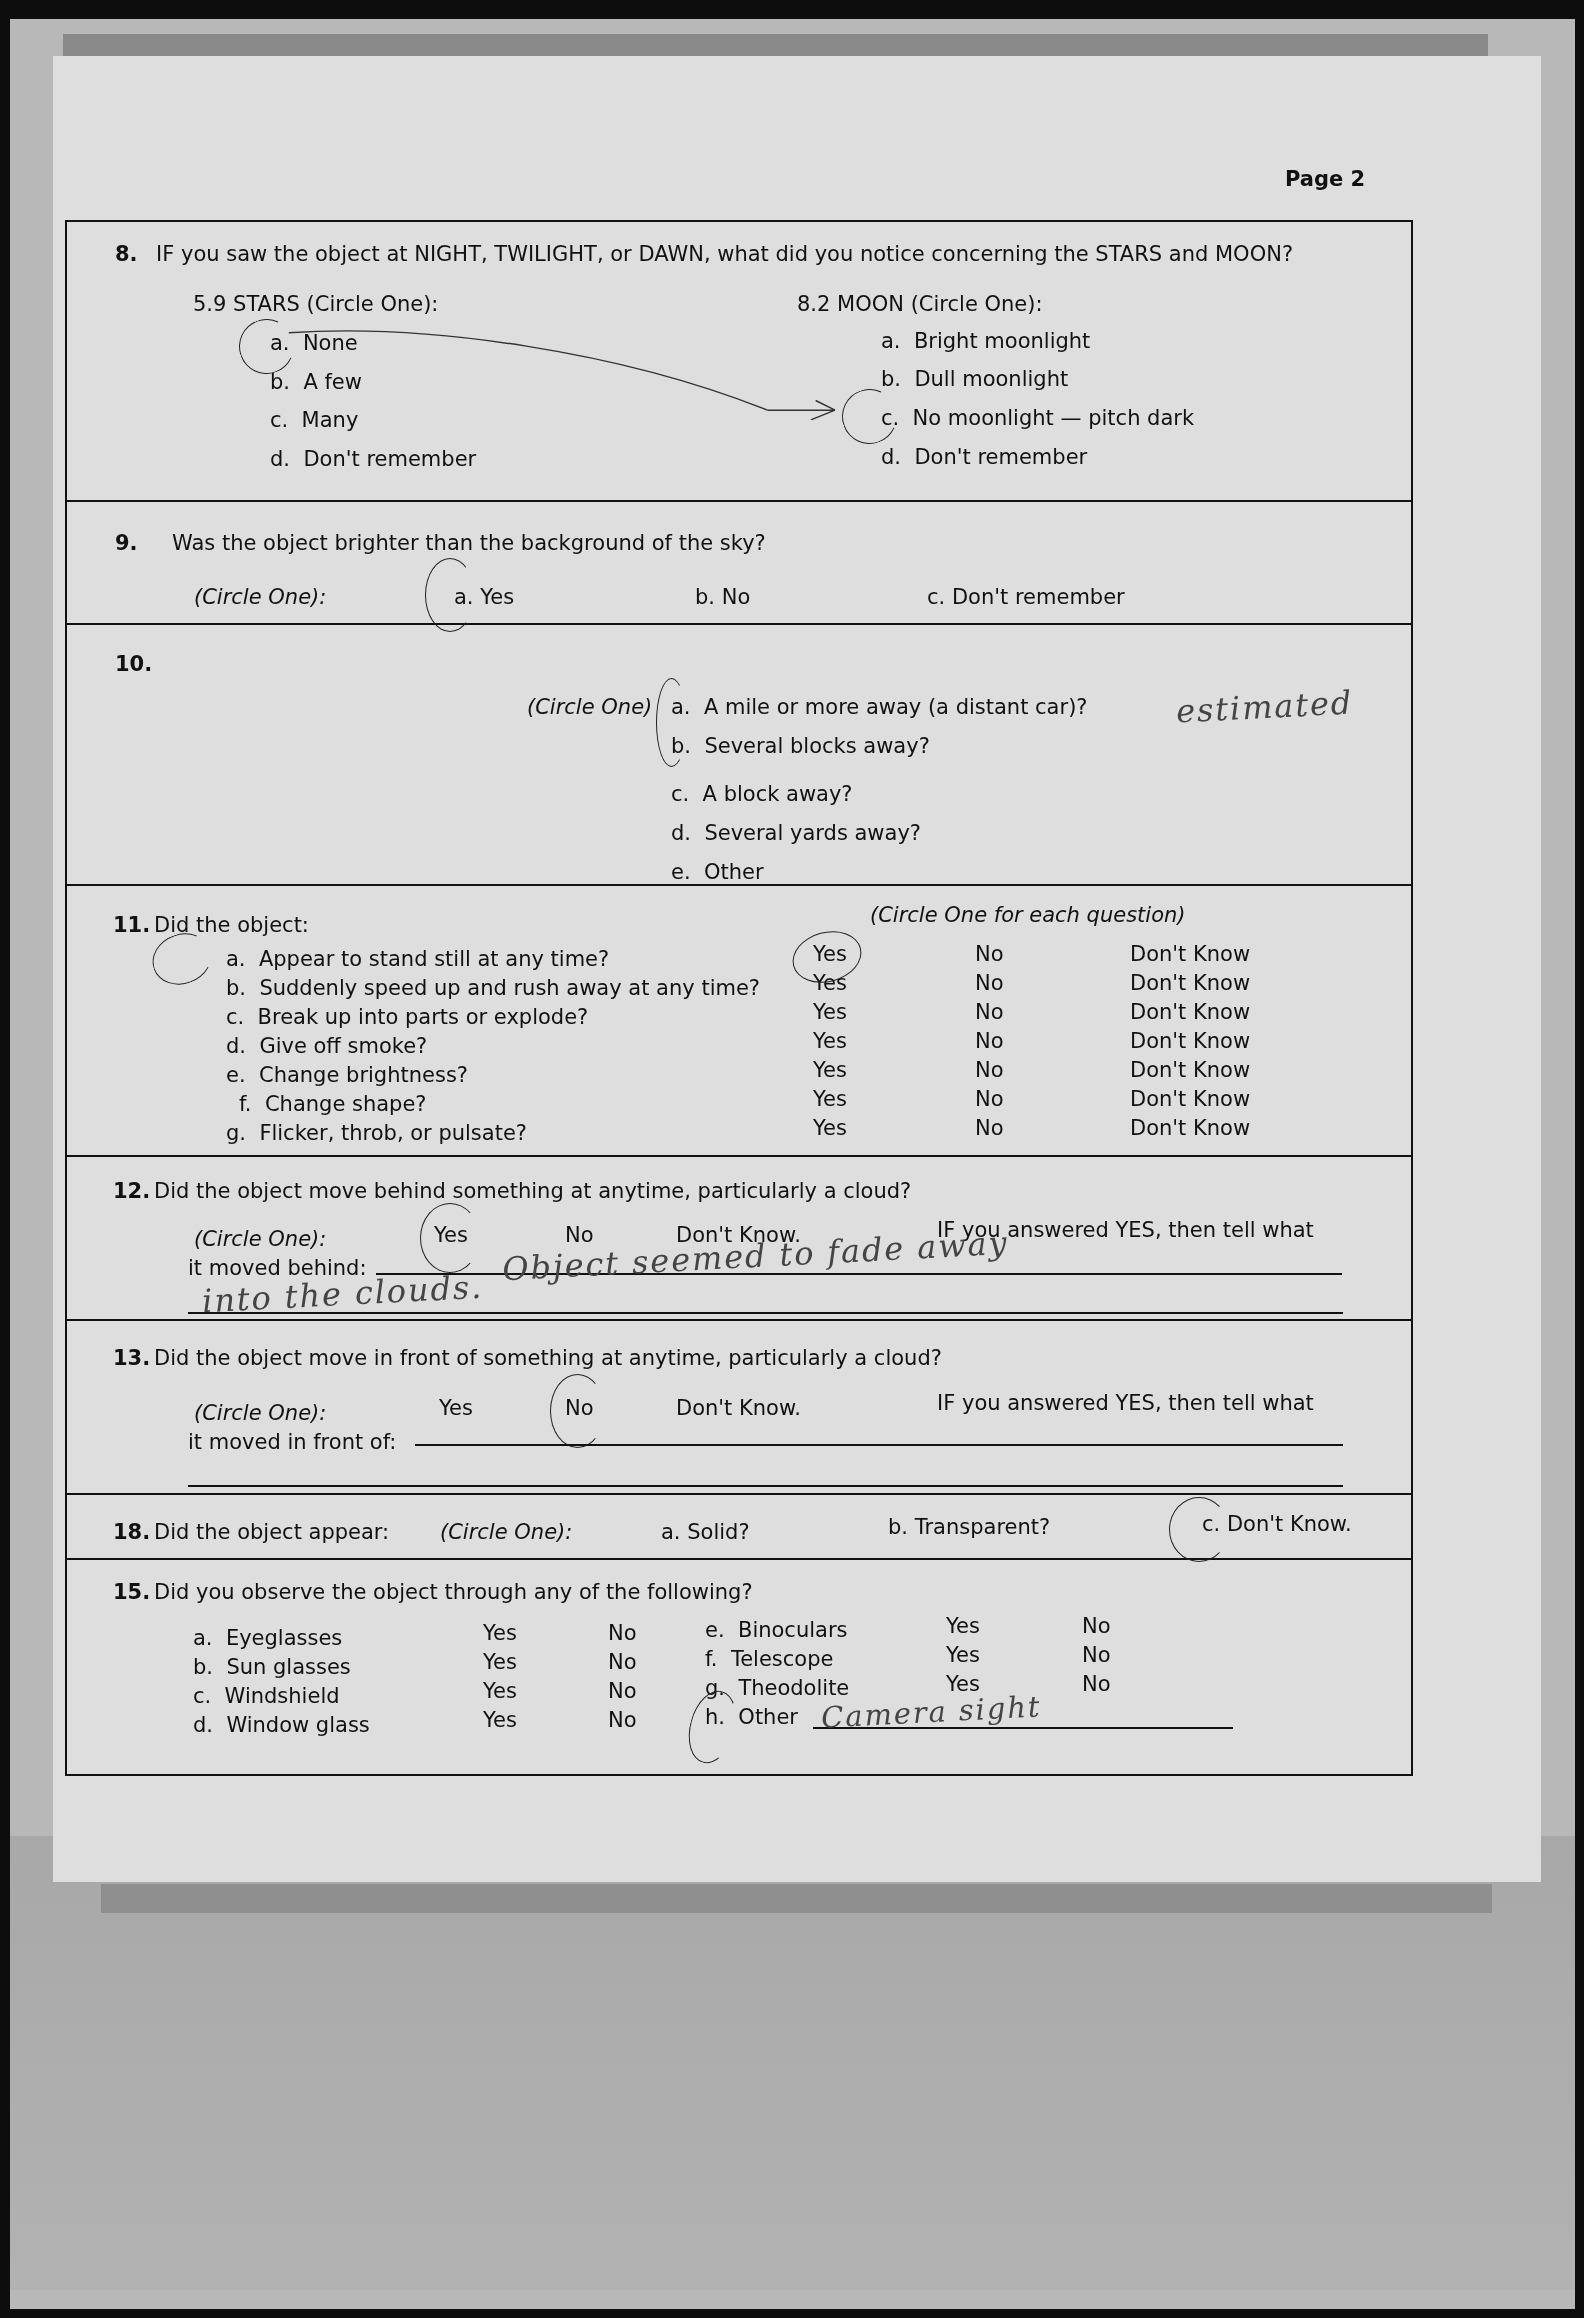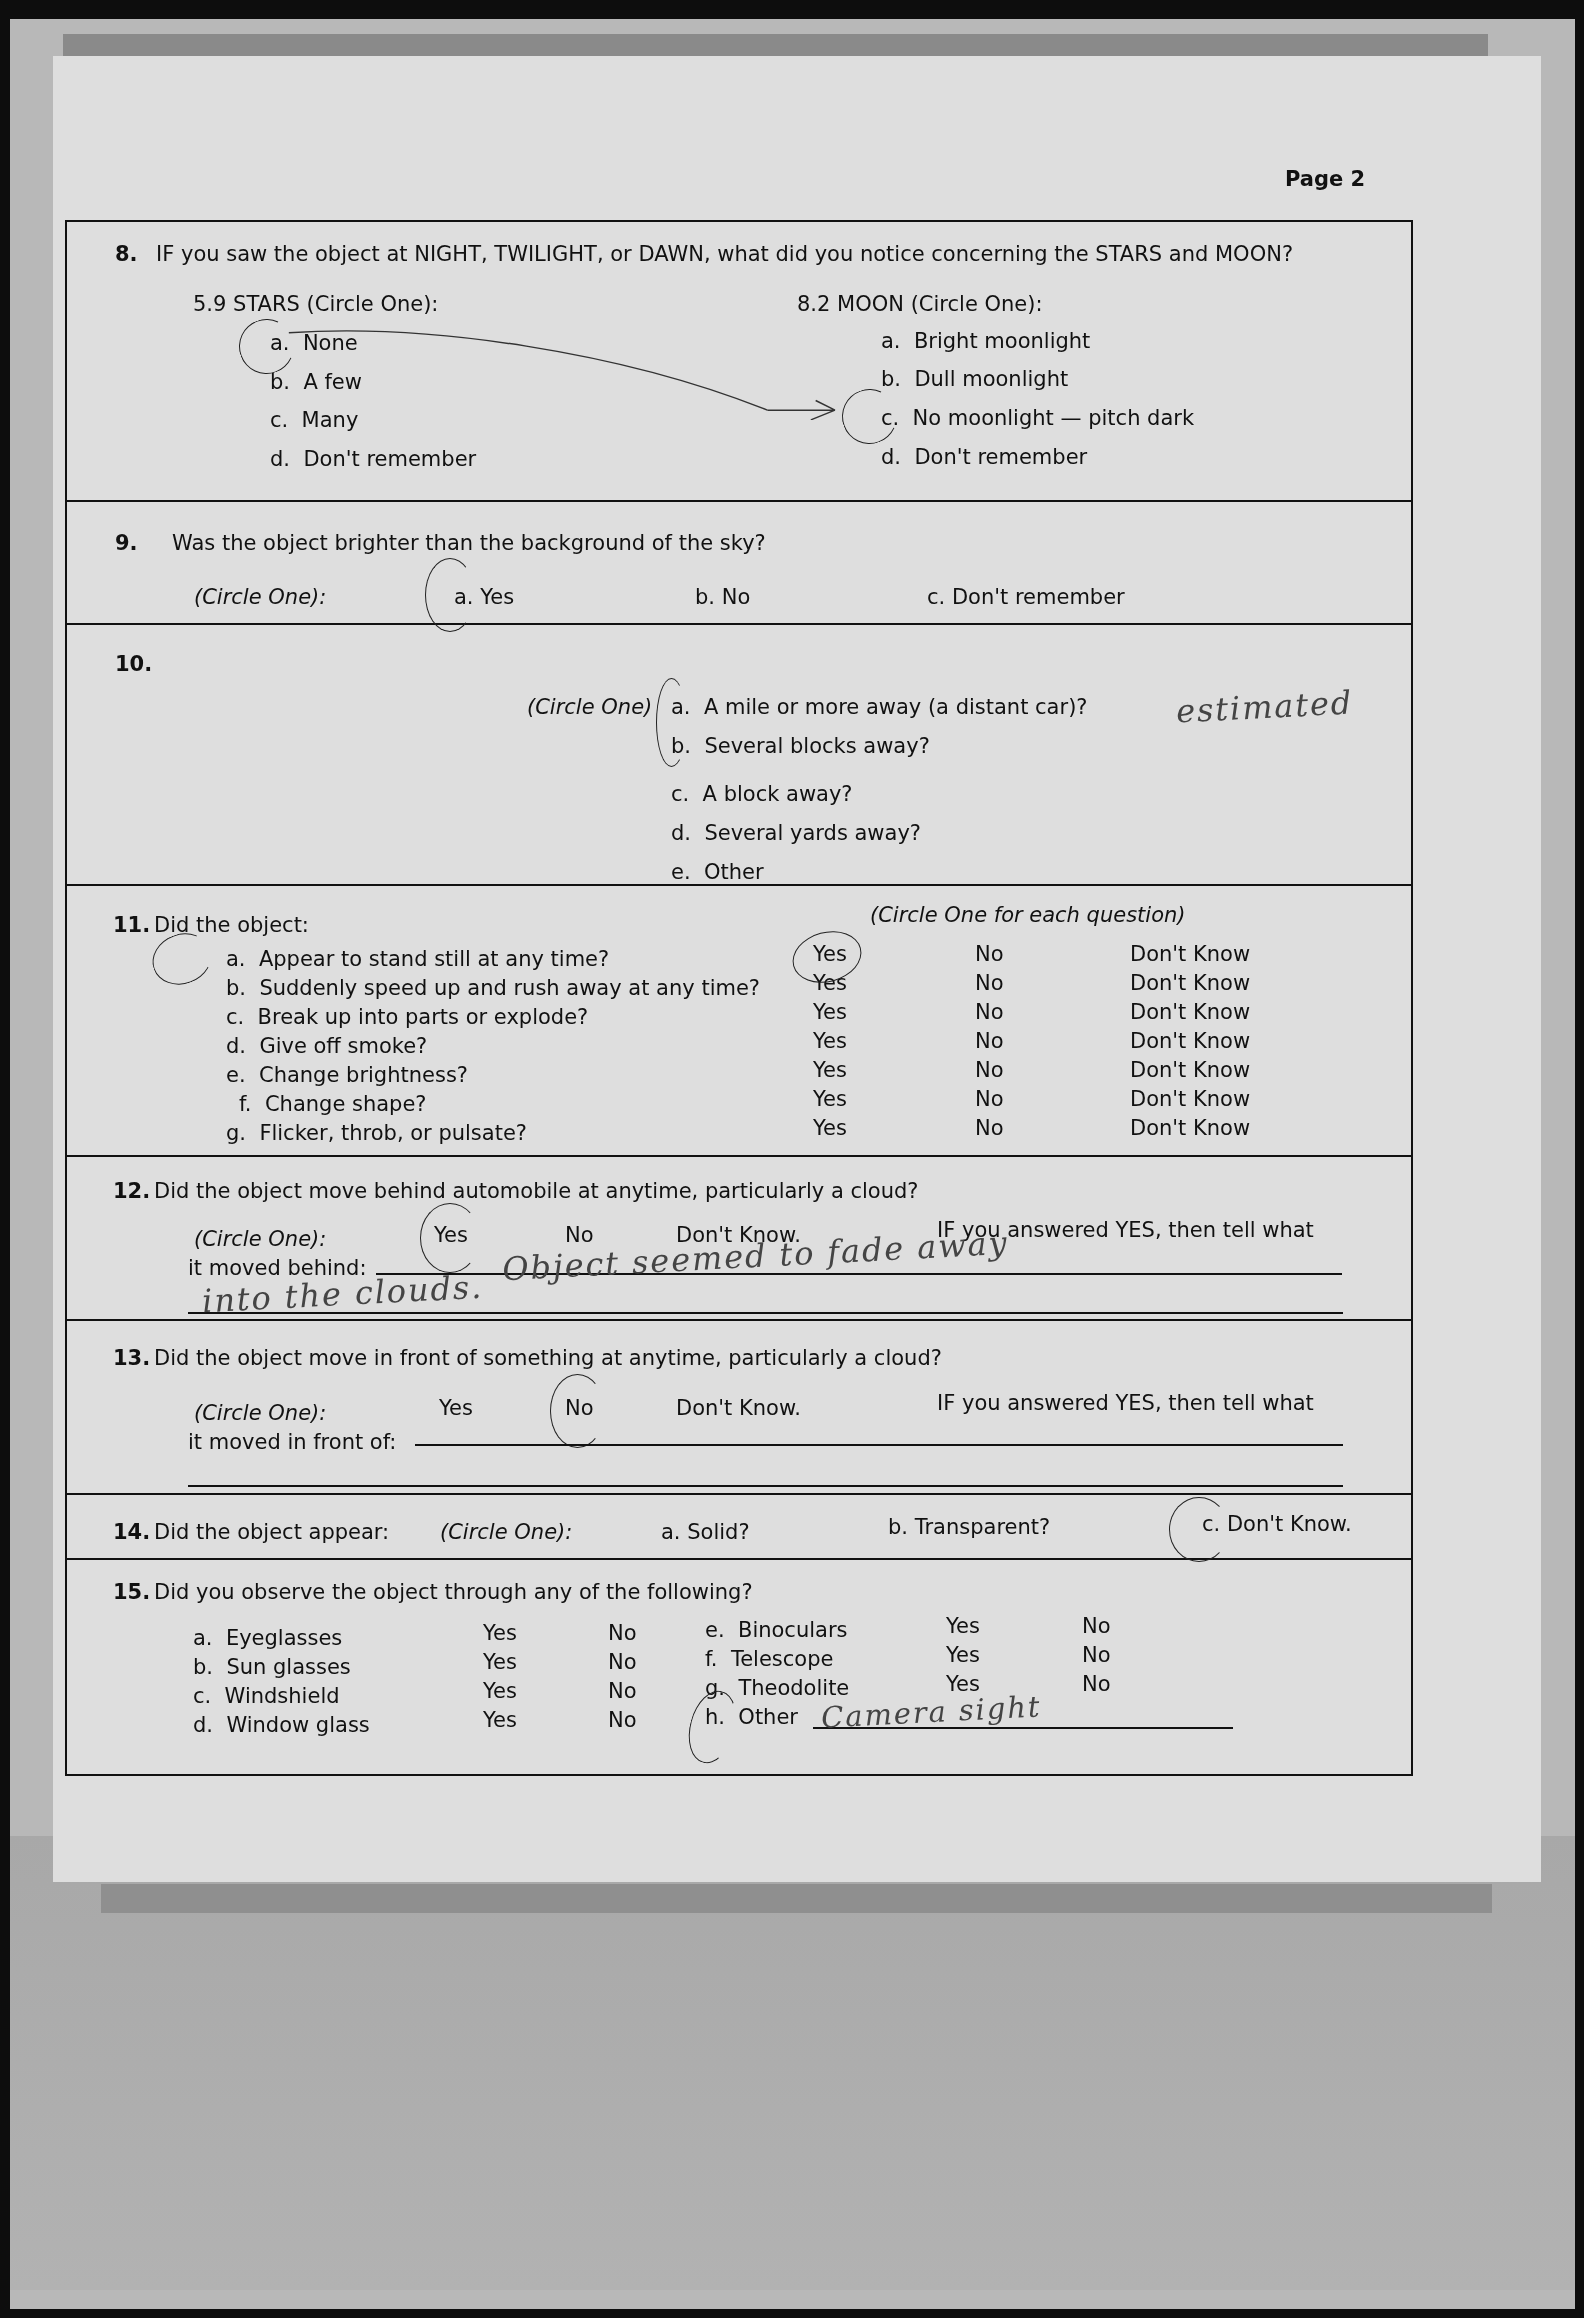--- a/index.html
+++ b/index.html
@@ -161,21 +161,21 @@
       <span class="t" style="left:746px;top:232px;">Yes</span>
       <span class="t" style="left:908px;top:232px;">No</span>
       <span class="t" style="left:1063px;top:232px;">Don't Know</span>
     </div>
     <div class="circle" style="left:85px;top:48px;width:58px;height:48px;transform:rotate(-20deg);"></div>
     <div class="circle" style="left:725px;top:46px;width:68px;height:48px;transform:rotate(-15deg);border-right-color:#222;"></div>
   </div>
 
   <div class="section" style="top:935px;height:164px;">
     <span class="t b" style="left:46px;top:24px;">12.</span>
-    <span class="t" style="left:87px;top:24px;">Did the object move behind automobile at anytime, particularly a cloud?</span>
+    <span class="t" style="left:87px;top:24px;">Did the object move behind something at anytime, particularly a cloud?</span>
     <span class="t i" style="left:121px;top:72px;">(Circle One):</span>
     <span class="t" style="left:367px;top:68px;">Yes</span>
     <span class="t" style="left:498px;top:68px;">No</span>
     <span class="t" style="left:609px;top:68px;">Don't Know.</span>
     <span class="t" style="left:870px;top:63px;">IF you answered YES, then tell what</span>
     <span class="t" style="left:121px;top:101px;">it moved behind:</span>
     <div class="circle" style="left:353px;top:46px;width:58px;height:68px;"></div>
     <div class="line" style="left:309px;top:116px;width:966px;"></div>
     <div class="line" style="left:121px;top:155px;width:1155px;"></div>
     <span class="hand" style="left:435px;top:80px;">Object seemed to fade away</span>
@@ -190,21 +190,21 @@
     <span class="t" style="left:498px;top:77px;">No</span>
     <span class="t" style="left:609px;top:77px;">Don't Know.</span>
     <span class="t" style="left:870px;top:72px;">IF you answered YES, then tell what</span>
     <span class="t" style="left:121px;top:111px;">it moved in front of:</span>
     <div class="circle" style="left:483px;top:53px;width:53px;height:72px;"></div>
     <div class="line" style="left:348px;top:123px;width:928px;"></div>
     <div class="line" style="left:121px;top:164px;width:1155px;"></div>
   </div>
 
   <div class="section" style="top:1273px;height:65px;">
-    <span class="t b" style="left:46px;top:26.6px;">14.</span>
+    <span class="t b" style="left:46px;top:26.6px;">18.</span>
     <span class="t" style="left:87px;top:26.6px;">Did the object appear:</span>
     <span class="t i" style="left:367px;top:26.6px;">(Circle One):</span>
     <span class="t" style="left:594px;top:26.6px;"><span>a.</span> <span>Solid?</span></span>
     <span class="t" style="left:821px;top:22px;"><span>b.</span> <span>Transparent?</span></span>
     <span class="t" style="left:1135px;top:19.3px;"><span>c.</span> <span>Don't Know.</span></span>
     <div class="circle" style="left:1102px;top:2.4px;width:58px;height:63px;"></div>
   </div>
 
   <div class="section last" style="top:1338px;height:213px;">
     <span class="t b" style="left:46px;top:22px;">15.</span>

